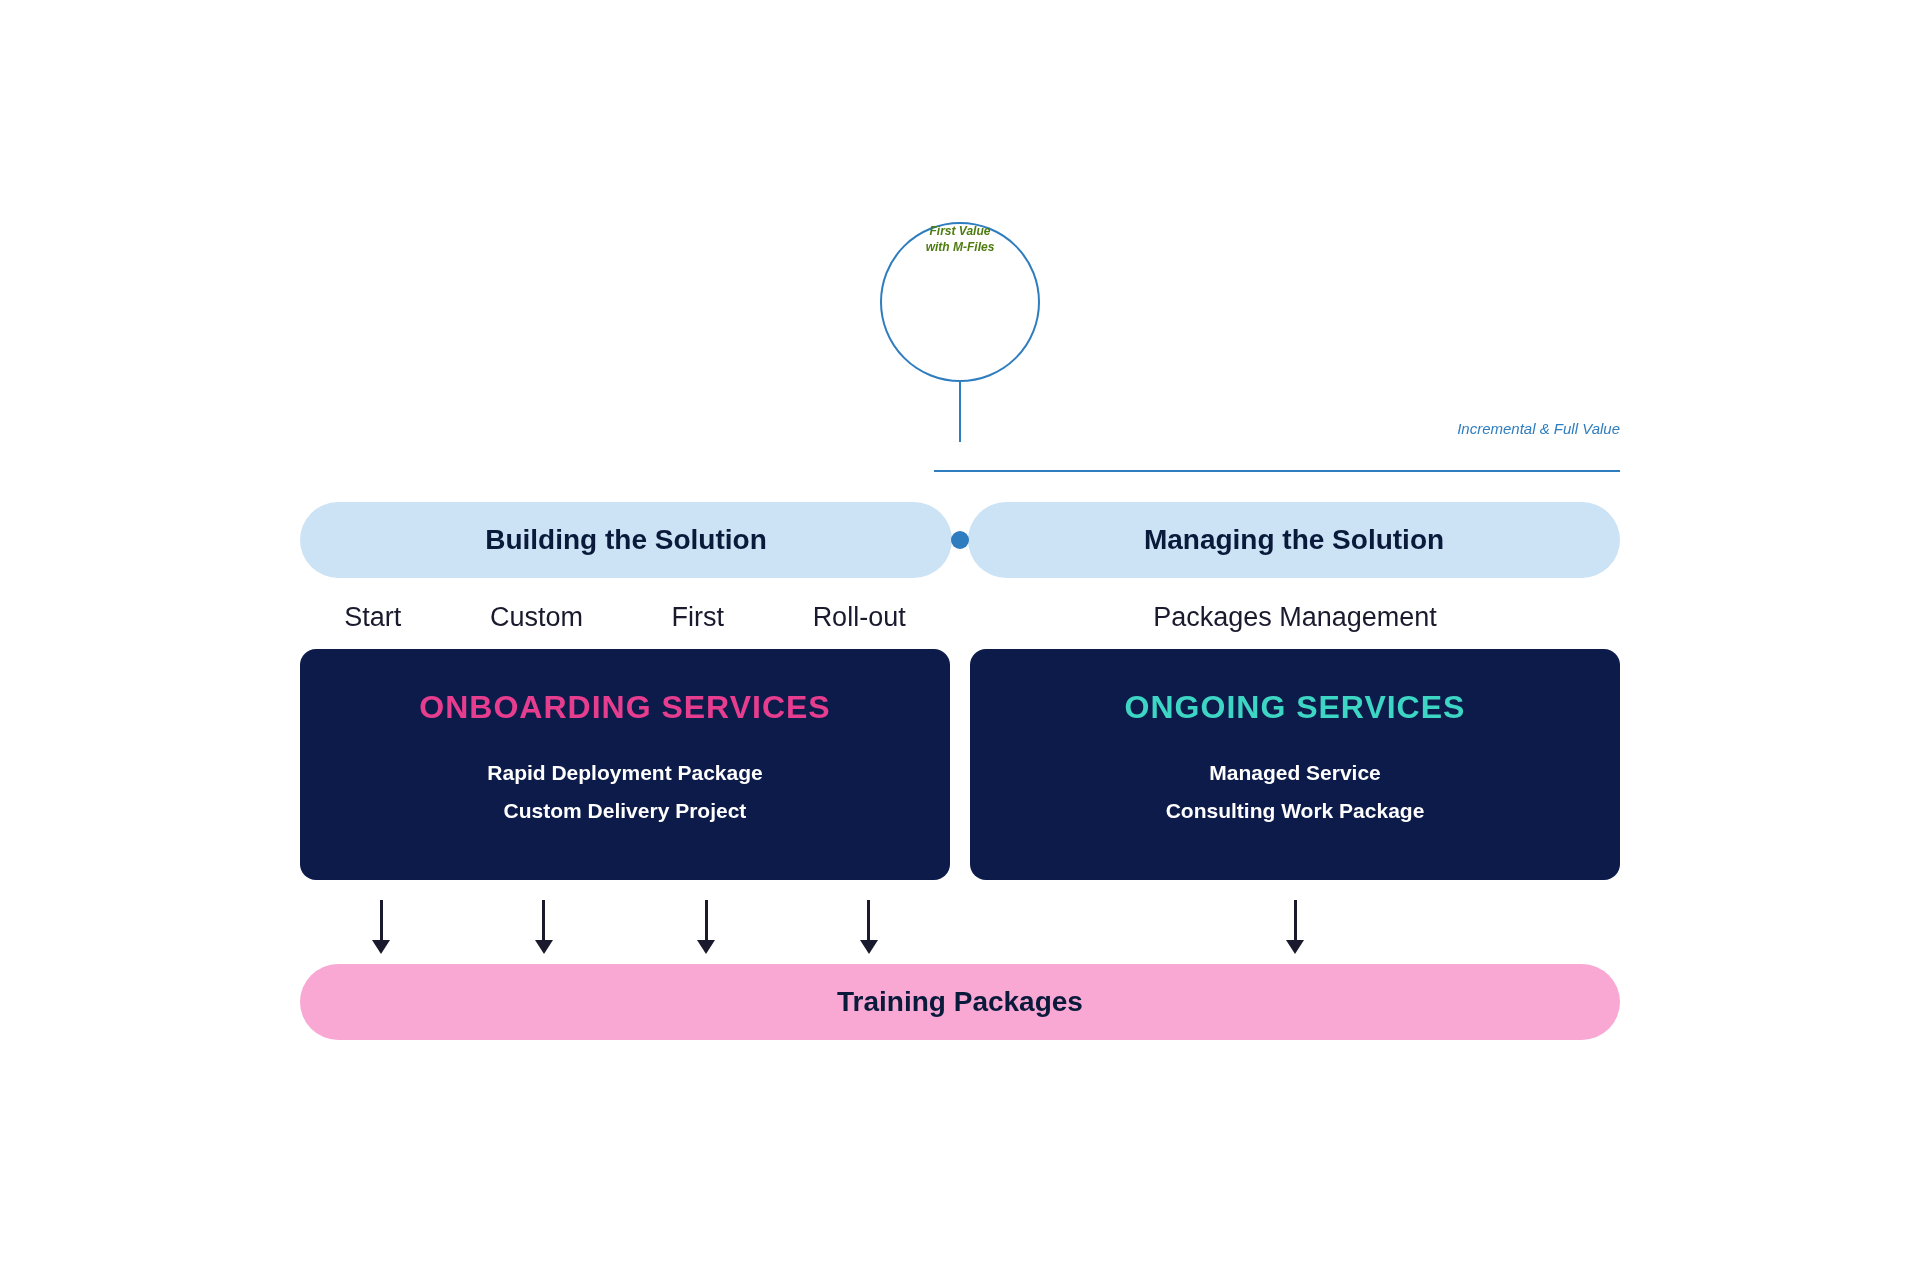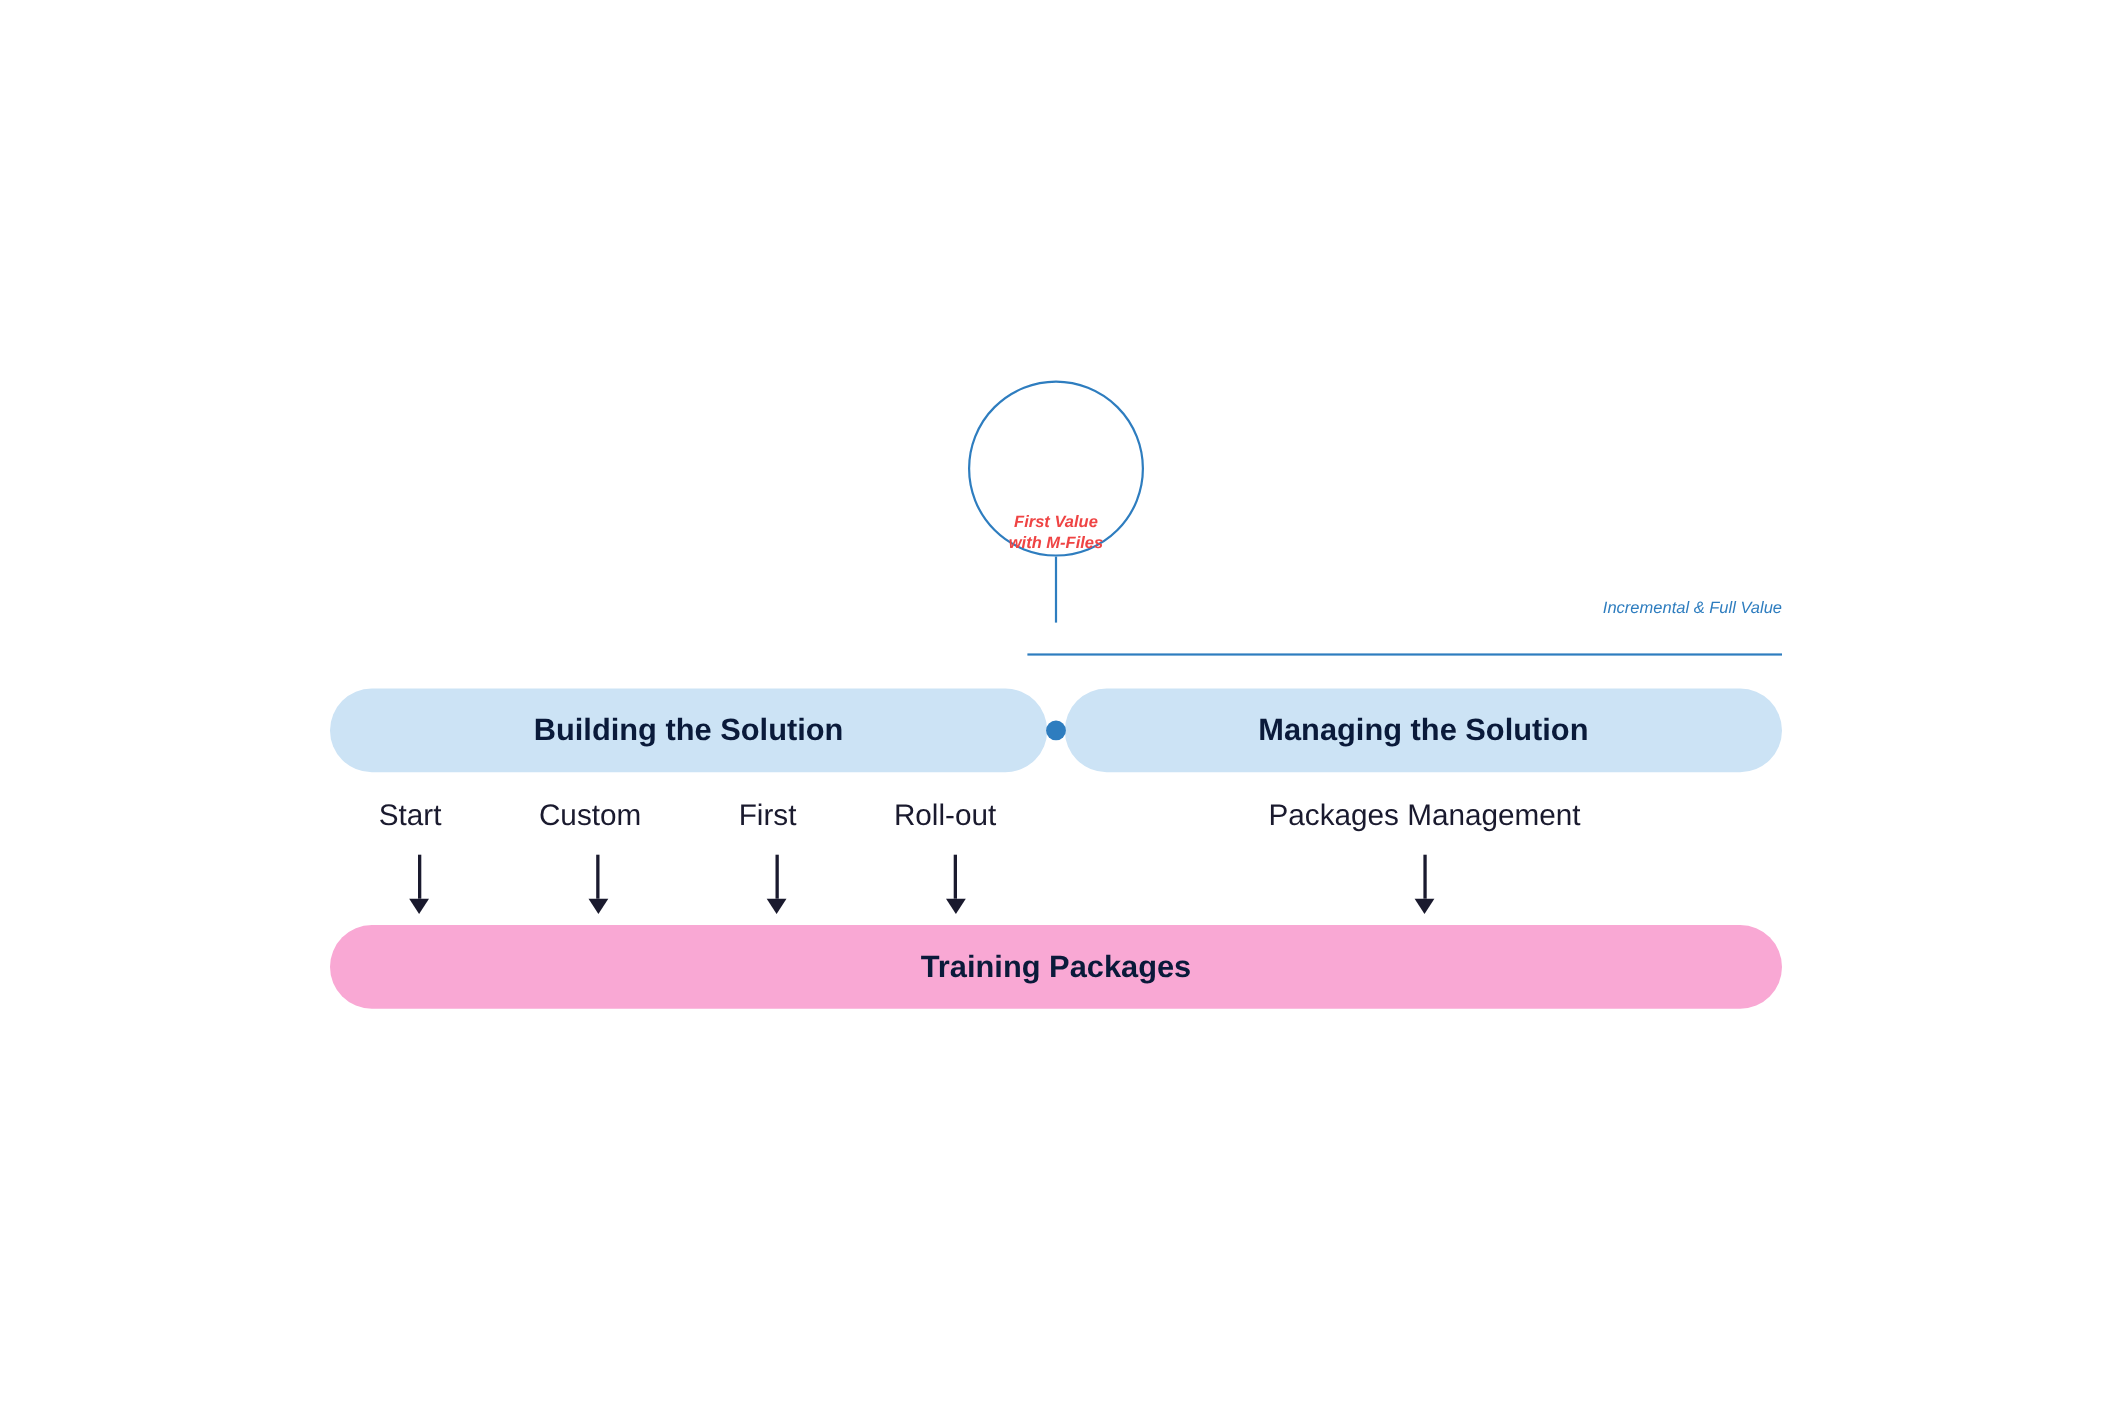--- a/index.html
+++ b/index.html
@@ -29,26 +29,26 @@
       position: relative;
       margin-bottom: 0;
     }
 
     .first-value-circle {
       width: 160px;
       height: 160px;
       border-radius: 50%;
       border: 2px solid #2e7dbf;
       display: flex;
-      align-items: flex-end;
+      align-items: flex-start;
       justify-content: center;
       text-align: center;
-      color: #ef4444;
+      color: #4d7c0f;
       font-style: italic;
-      font-size: 15px;
+      font-size: 12px;
       font-weight: 600;
       line-height: 1.3;
       background: #fff;
       position: relative;
       z-index: 10;
     }
 
     
     .vertical-line {
       width: 2px;
@@ -301,20 +301,32 @@
       <span class="phase-label">Start</span>
       <span class="phase-label">Custom</span>
       <span class="phase-label">First</span>
       <span class="phase-label">Roll-out</span>
     </div>
     <div class="phase-labels-right">
       <span class="phase-label">Packages Management</span>
     </div>
   </div>
 
+  <div class="service-boxes">
+    <div class="service-box">
+      <div class="service-box-title onboarding">ONBOARDING SERVICES</div>
+      <div class="service-box-item">Rapid Deployment Package</div>
+      <div class="service-box-item">Custom Delivery Project</div>
+    </div>
+    <div class="service-box">
+      <div class="service-box-title ongoing">ONGOING SERVICES</div>
+      <div class="service-box-item">Managed Service</div>
+      <div class="service-box-item">Consulting Work Package</div>
+    </div>
+  </div>
 
   <div class="arrows-row">
     <div class="arrows-left">
       <div class="arrow-down">
         <div class="arrow-shaft"></div>
         <div class="arrow-head"></div>
       </div>
       <div class="arrow-down">
         <div class="arrow-shaft"></div>
         <div class="arrow-head"></div>

